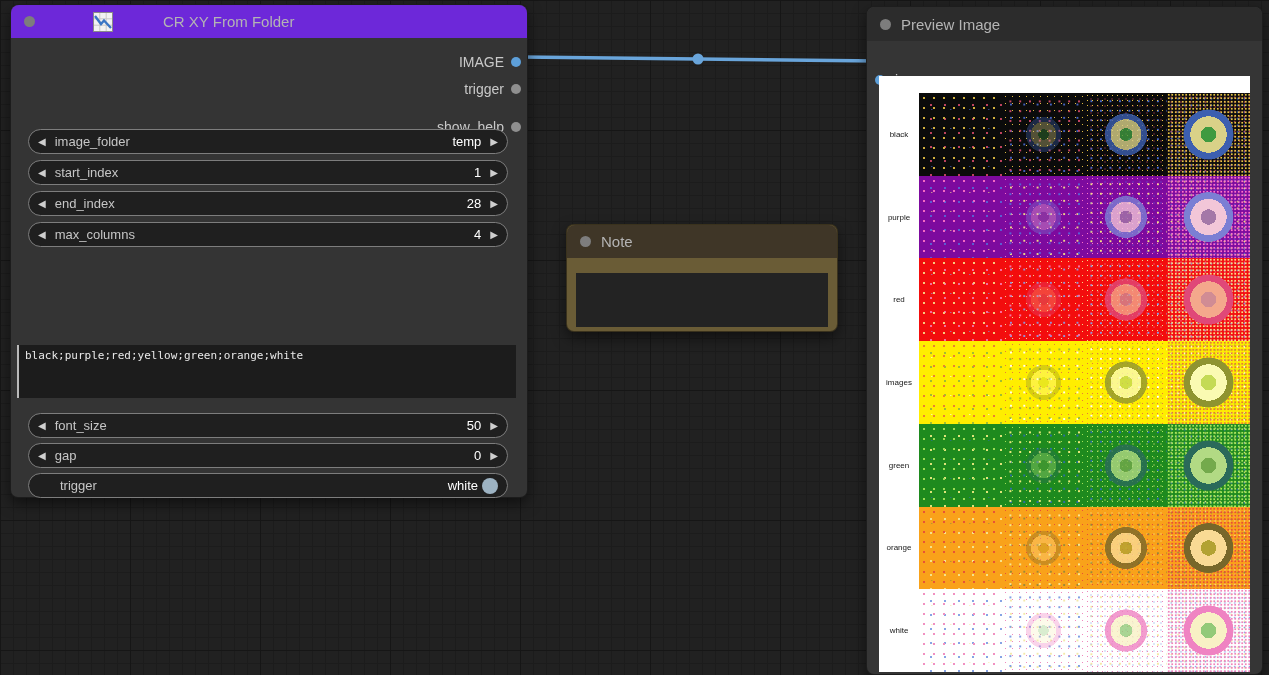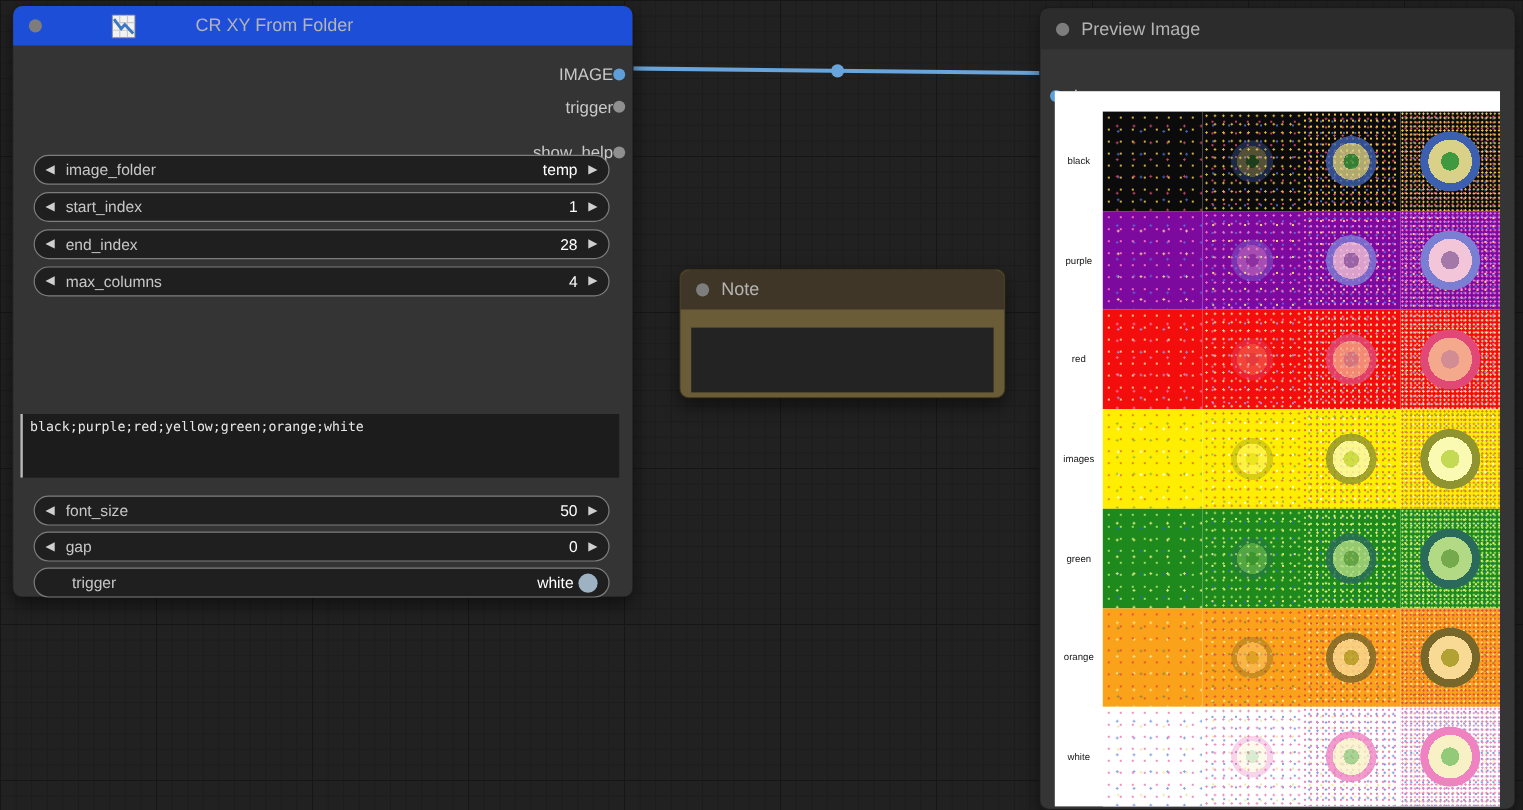--- a/index.html
+++ b/index.html
@@ -16,25 +16,25 @@
   }
   #link-layer{position:absolute;left:0;top:0;width:1269px;height:675px;pointer-events:none;}
 
   .node{position:absolute;border-radius:8px;box-shadow:0 6px 14px rgba(0,0,0,.5);border:1px solid rgba(0,0,0,.45);box-sizing:border-box;}
   .node-header{position:absolute;left:0;right:0;top:0;height:33px;border-radius:8px 8px 0 0;display:flex;align-items:center;}
   .collapse-dot{width:11px;height:11px;border-radius:50%;background:#7d7d7d;margin-left:13px;flex:0 0 auto;}
   .node-title{color:#b4b4b4;font-size:15px;margin-left:10px;white-space:nowrap;}
 
   
   #node-crxy{left:10px;top:4px;width:518px;height:494px;background:#343434;}
-  #node-crxy .node-header{background:#1d4ed8;gap:40px;}
+  #node-crxy .node-header{background:#6d28d9;gap:40px;}
   #node-crxy .node-icon{width:20px;height:20px;margin-left:18px;flex:0 0 auto;display:block;}
   .slot-row{position:absolute;display:flex;align-items:center;height:18px;}
   .slot-row.out{right:6px;}
-  .slot-label{color:#c9c9c9;font-size:14px;}
+  .slot-label{color:#c9c9c9;font-size:14px;margin-right:7px;}
   .slot-dot{width:10px;height:10px;border-radius:50%;flex:0 0 auto;}
   .slot-dot.blue{background:#5d9fd9;}
   .slot-dot.gray{background:#8f8f8f;}
 
   .pill{position:absolute;left:17px;width:480px;height:25px;background:#1f1f1f;border:1px solid #7d7d7d;
     border-radius:13px;display:flex;align-items:center;box-sizing:border-box;padding:0 9px;}
   .pill .arrow{color:#cfcfcf;font-size:10px;line-height:25px;cursor:pointer;}
   .pill .wlabel{color:#c6c6c6;font-size:13px;margin-left:9px;}
   .pill .wvalue{color:#ffffff;font-size:13px;margin-left:auto;margin-right:9px;}
   .pill.toggle .wlabel{margin-left:22px;}

